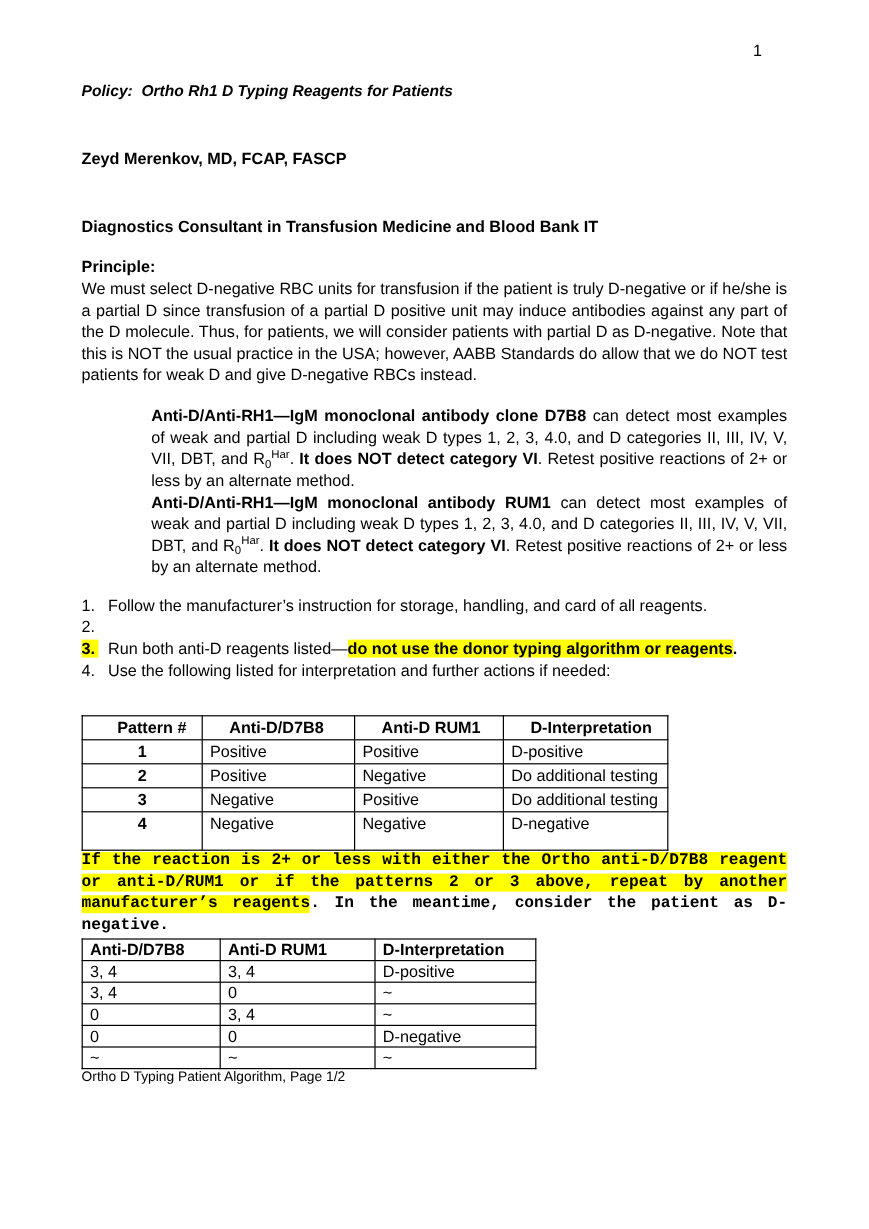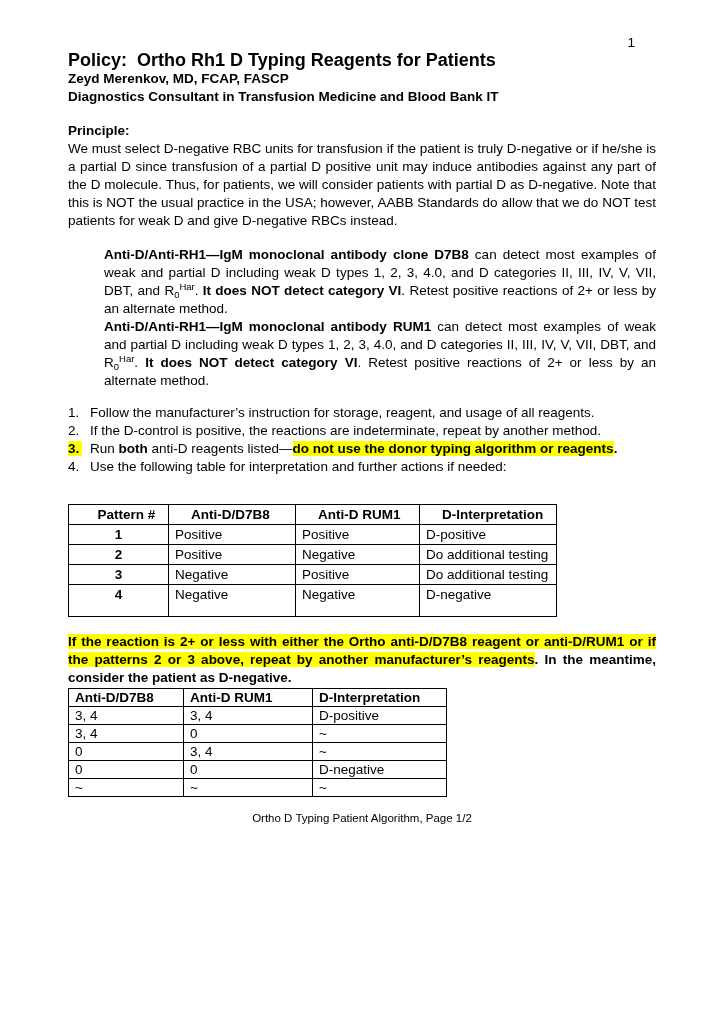--- a/index.html
+++ b/index.html
@@ -8,47 +8,47 @@
     position:relative;
     width:724px; height:1024px;
     margin:0 auto;
     background:#fff;
     font-family:"Liberation Sans", sans-serif;
     font-size:13.5px; line-height:18px; color:#000;
     padding:34px 68px 0 68px;
     overflow:hidden;
   }
   .pagenum { position:absolute; top:34px; right:89px; }
-  .title { font-weight:bold; font-size:18px; line-height:20px; margin-top:16px; white-space:pre-wrap; }
-  .author-line { font-weight:bold; }
+  .title { font-weight:bold; font-size:13px; line-height:20px; margin-top:32px; white-space:pre-wrap;font-style:italic; }
+  .author-line { font-weight:bold;margin-top:38px; }
   .sect-principle { margin-top:16px; }
   .sect-background { margin-top:16px; }
   .sect-policy { margin-top:14px; }
   .heading { font-weight:bold; }
   .just { text-align:justify; }
-  .indent { margin-left:36px; text-align:justify; }
+  .indent { margin-left:58px; text-align:justify; }
   .indent-first { margin-top:14px; }
   .li { display:flex; }
   .li .num { width:22px; flex:none; }
   .li .num span.hl { padding-right:3px; }
   .hl { background: var(--hl, #ffff00); }
   sup { font-size:9.5px; line-height:0; vertical-align:super; }
   sub { font-size:9.5px; line-height:0; vertical-align:baseline; position:relative; top:3px; }
   table { border-collapse:collapse; table-layout:fixed; }
   td, th { border:1.5px solid #000; padding:1px 6px; vertical-align:top; text-align:left; line-height:17px; }
   th { font-weight:bold;padding-left:22px; }
   .c { text-align:center; }
   .bold { font-weight:bold; }
   .t1 { width:488px; margin-top:28px; }
   .t1 .pb { padding-bottom:13px; }
-  .alert { margin-top:16px; font-weight:bold; text-align:justify; }
+  .alert { margin-top:0; font-weight:bold; text-align:justify;font-family:Liberation Mono, monospace; }
   .medinfo-label { margin-top:20px; }
   .t2 { width:378px; margin-top:1px; }
   .t2 td, .t2 th { line-height:16px; padding:0.5px 6px; }
-  .footer { margin-top:14px; text-align:center; font-size:11.5px; line-height:14px; }
+  .footer { text-align:left; font-size:11.5px; line-height:14px; }
 </style>
 </head>
 <body>
 
 <div class="page">
 
   <div class="pagenum">1</div>
 
   <div class="title">Policy:  Ortho Rh1 D Typing Reagents for Patients</div>
   <div class="author-line">Zeyd Merenkov, MD, FCAP, FASCP</div>
@@ -60,33 +60,32 @@
   </div>
 
   <div class="sect-background">
     <p class="indent indent-first"><span style="font-weight: bold;">Anti-D/Anti-RH1—IgM monoclonal antibody clone D7B8</span><span> can detect most examples of weak and partial D including weak D types 1, 2, 3, 4.0, and D categories II, III, IV, V, VII, DBT, and R</span><sub>0</sub><sup>Har</sup><span>.  </span><span style="font-weight: bold;">It does NOT detect category VI</span><span>.  Retest positive reactions of 2+ or less by an alternate method.</span></p>
     <p class="indent"><span style="font-weight: bold;">Anti-D/Anti-RH1—IgM monoclonal antibody RUM1</span><span> can detect most examples of weak and partial D including weak D types 1, 2, 3, 4.0, and D categories II, III, IV, V, VII, DBT, and R</span><sub>0</sub><sup>Har</sup><span>.  </span><span style="font-weight: bold;">It does NOT detect category VI</span><span>.  Retest positive reactions of 2+ or less by an alternate method.</span></p>
   </div>
 
   <div class="sect-policy">
     <div class="li">
       <span class="num">1.</span>
-      <span>Follow the manufacturer’s instruction for storage, reagent, and usage of all reagents.</span>
+      <span>Follow the manufacturer’s instruction for storage, handling, and card of all reagents.</span>
     </div>
     <div class="li">
       <span class="num">2.</span>
-      <span>If the D-control is positive, the reactions are indeterminate, repeat by another method.</span>
     </div>
     <div class="li">
       <span class="num"><span class="hl" style="font-weight: bold;">3.</span></span>
-      <span><span>Run </span><span style="font-weight: bold;">both</span><span> anti-D reagents listed—</span><span class="hl" style="font-weight: bold;">do not use the donor typing algorithm or reagents</span><span style="font-weight: bold;">.</span></span>
+      <span><span>Run </span><span style="font-weight: normal;">both</span><span> anti-D reagents listed—</span><span class="hl" style="font-weight: bold;">do not use the donor typing algorithm or reagents</span><span style="font-weight: bold;">.</span></span>
     </div>
     <div class="li">
       <span class="num">4.</span>
-      <span>Use the following table for interpretation and further actions if needed:</span>
+      <span>Use the following listed for interpretation and further actions if needed:</span>
     </div>
   </div>
 
   <table class="t1">
     <colgroup>
         <col style="width:100px">
         <col style="width:127px">
         <col style="width:124px">
         <col style="width:137px">
       </colgroup>

